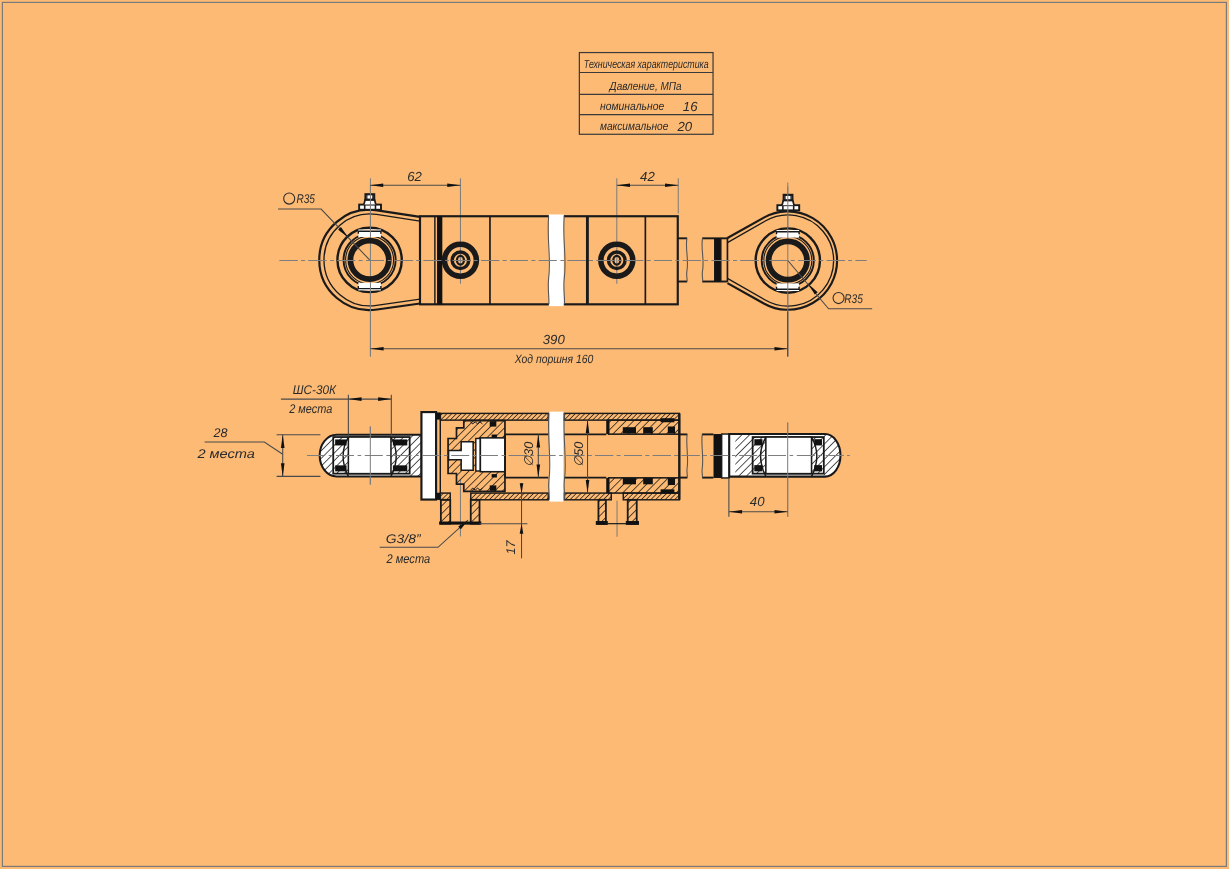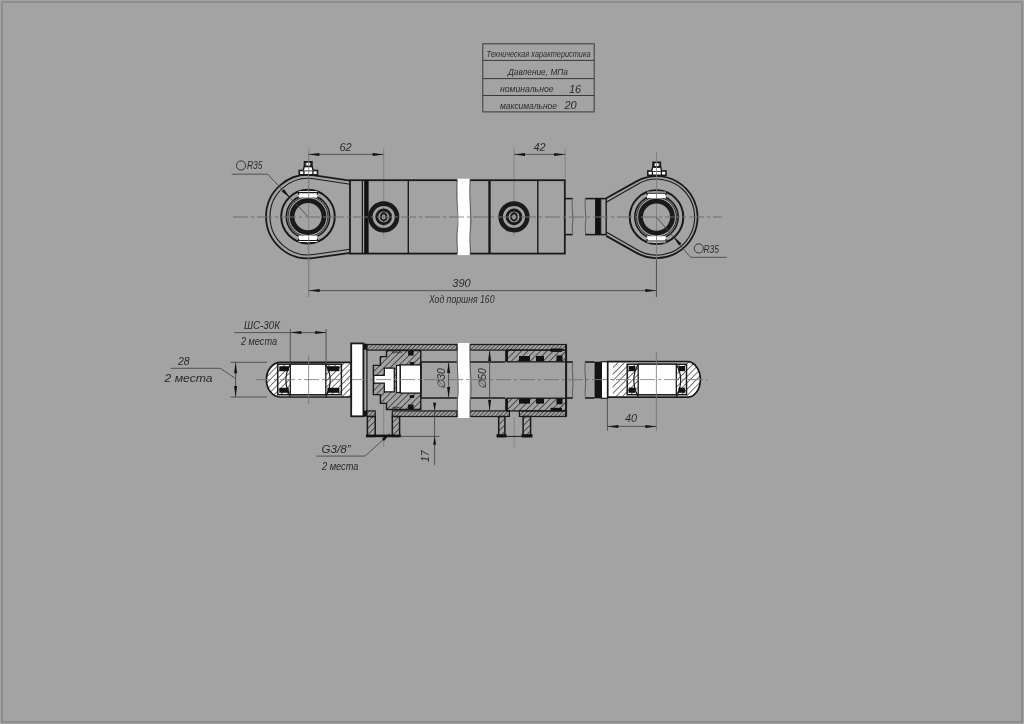--- a/index.html
+++ b/index.html
@@ -1,16 +1,16 @@
 <!DOCTYPE html>
 <html><head>
 <meta charset="utf-8">
 <style>
 html,body{margin:0;padding:0;background:#ffffff;}
-#page{width:1024px;height:724px;position:relative;background:#a3a3a3;overflow:hidden;will-change:transform;}
+#page{width:1024px;height:724px;position:relative;background:#fdba74;overflow:hidden;will-change:transform;}
 svg{position:absolute;left:0;top:0;}
 text{font-family:"Liberation Sans",sans-serif;font-style:italic;fill:#2b2b2b;}
 </style>
 </head>
 <body>
 <div id="page">
 <svg width="1024" height="724" viewBox="0 0 1024 724">
 <defs>
 <pattern id="hat" patternUnits="userSpaceOnUse" width="4.5" height="4.5" patternTransform="rotate(45)">
   <line x1="0" y1="0" x2="0" y2="4.5" stroke="#0a0a0a" stroke-width="1.15"></line>

